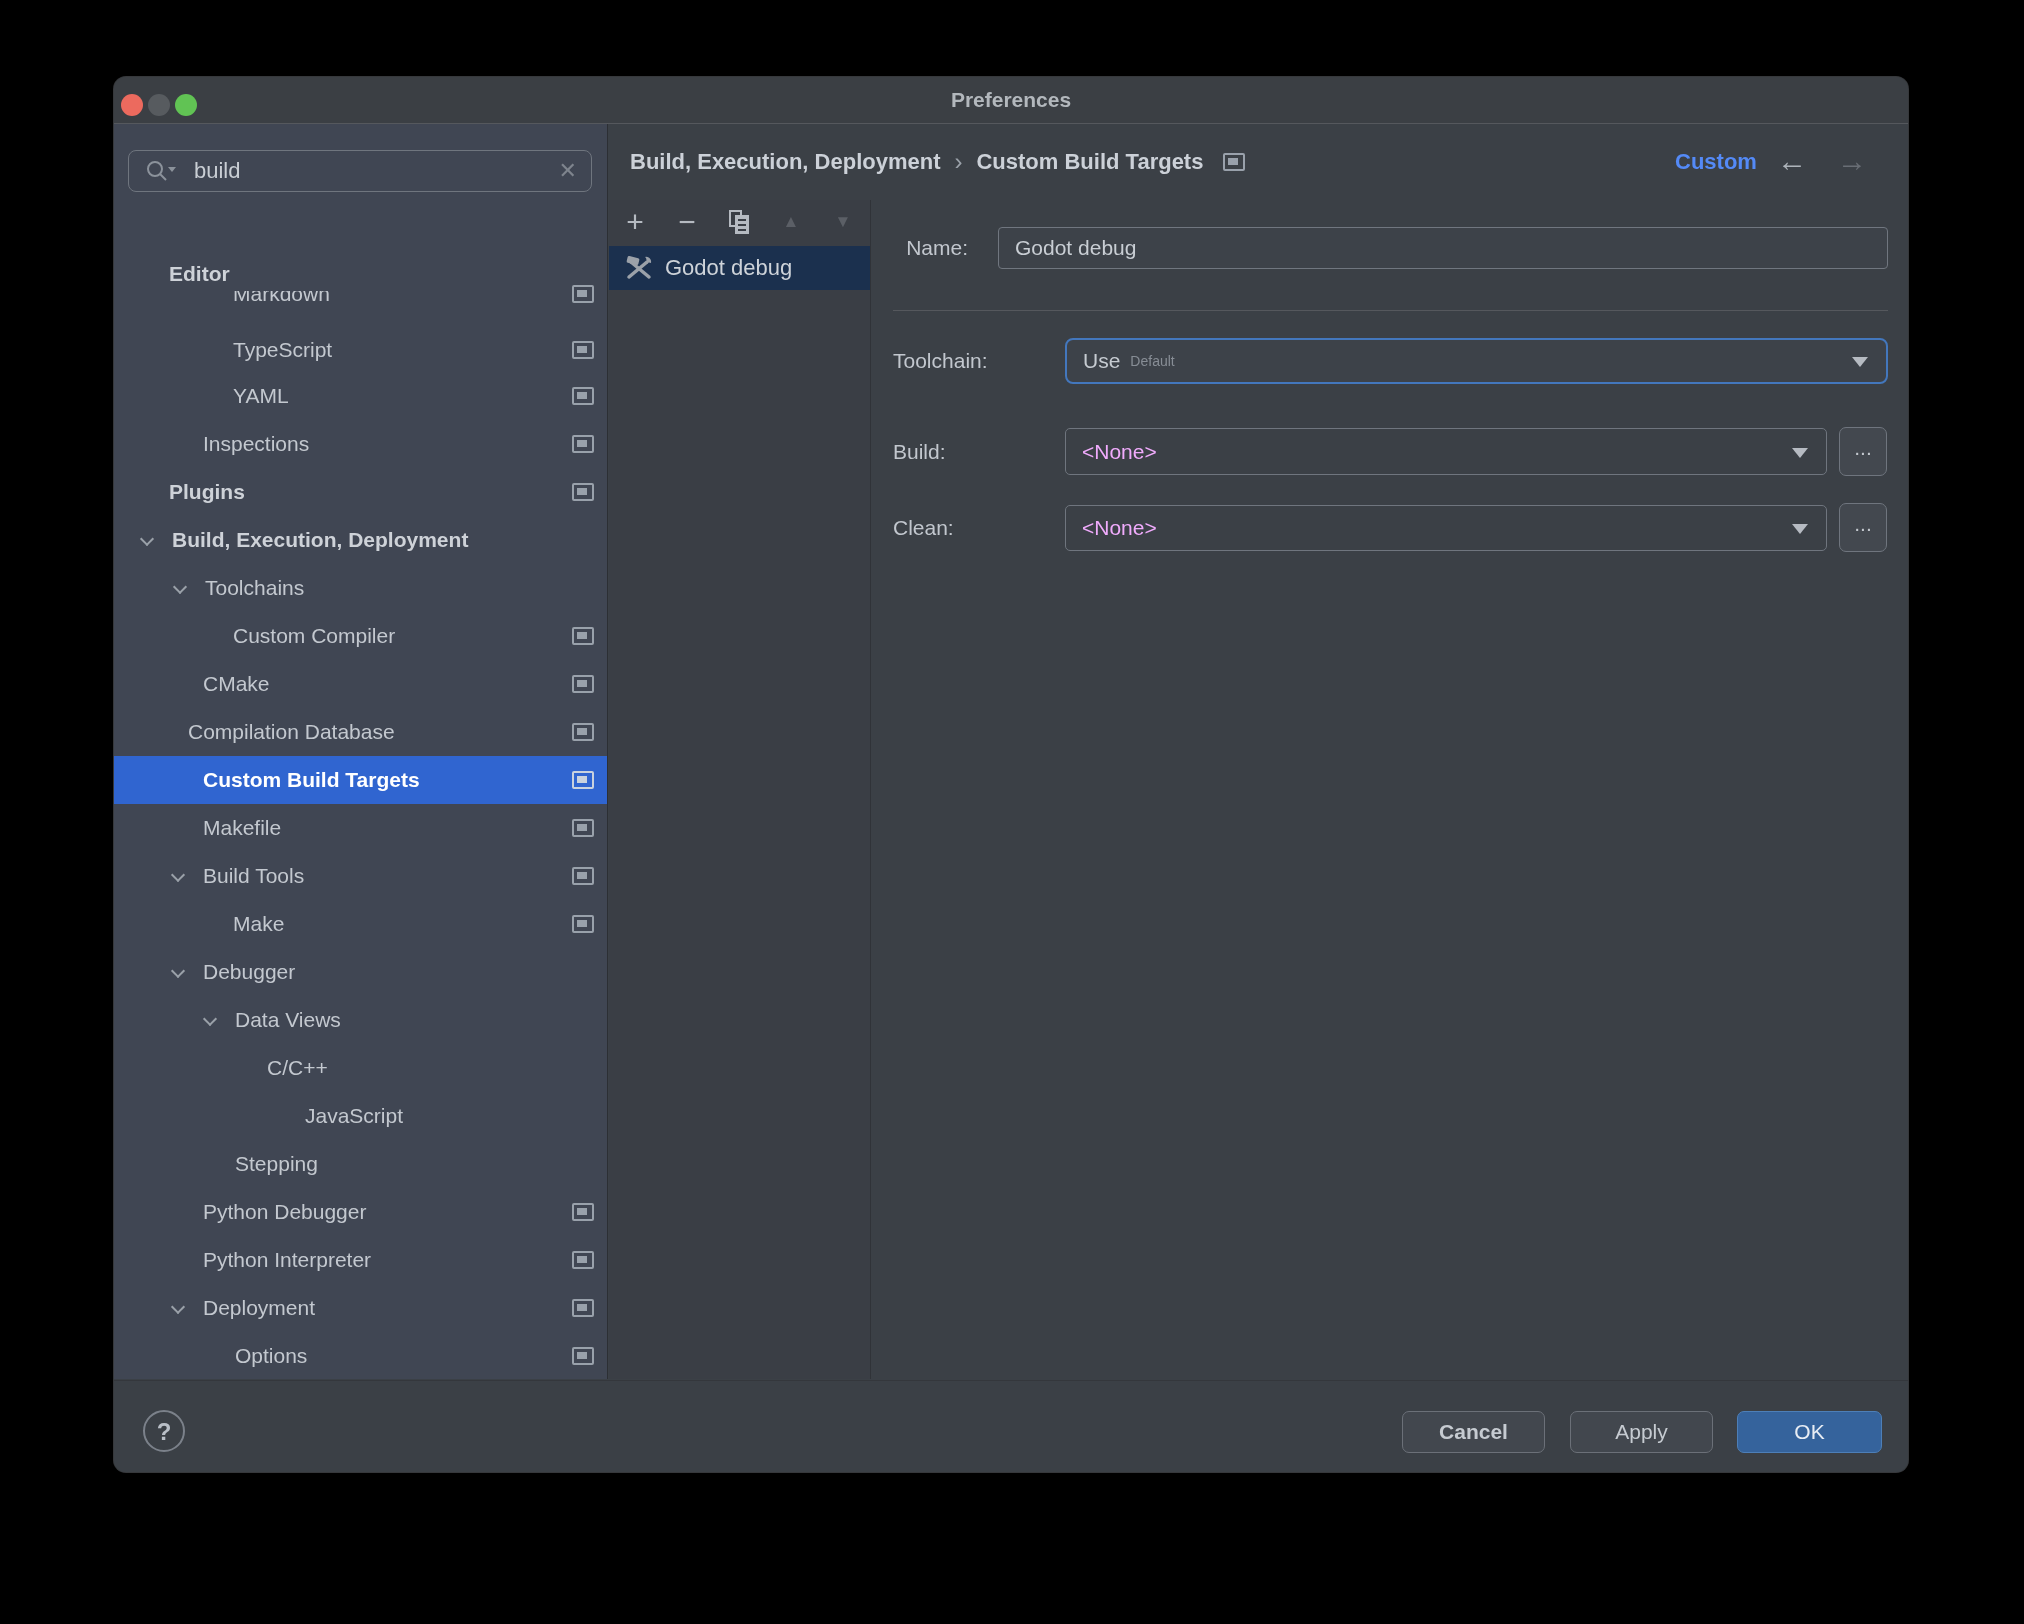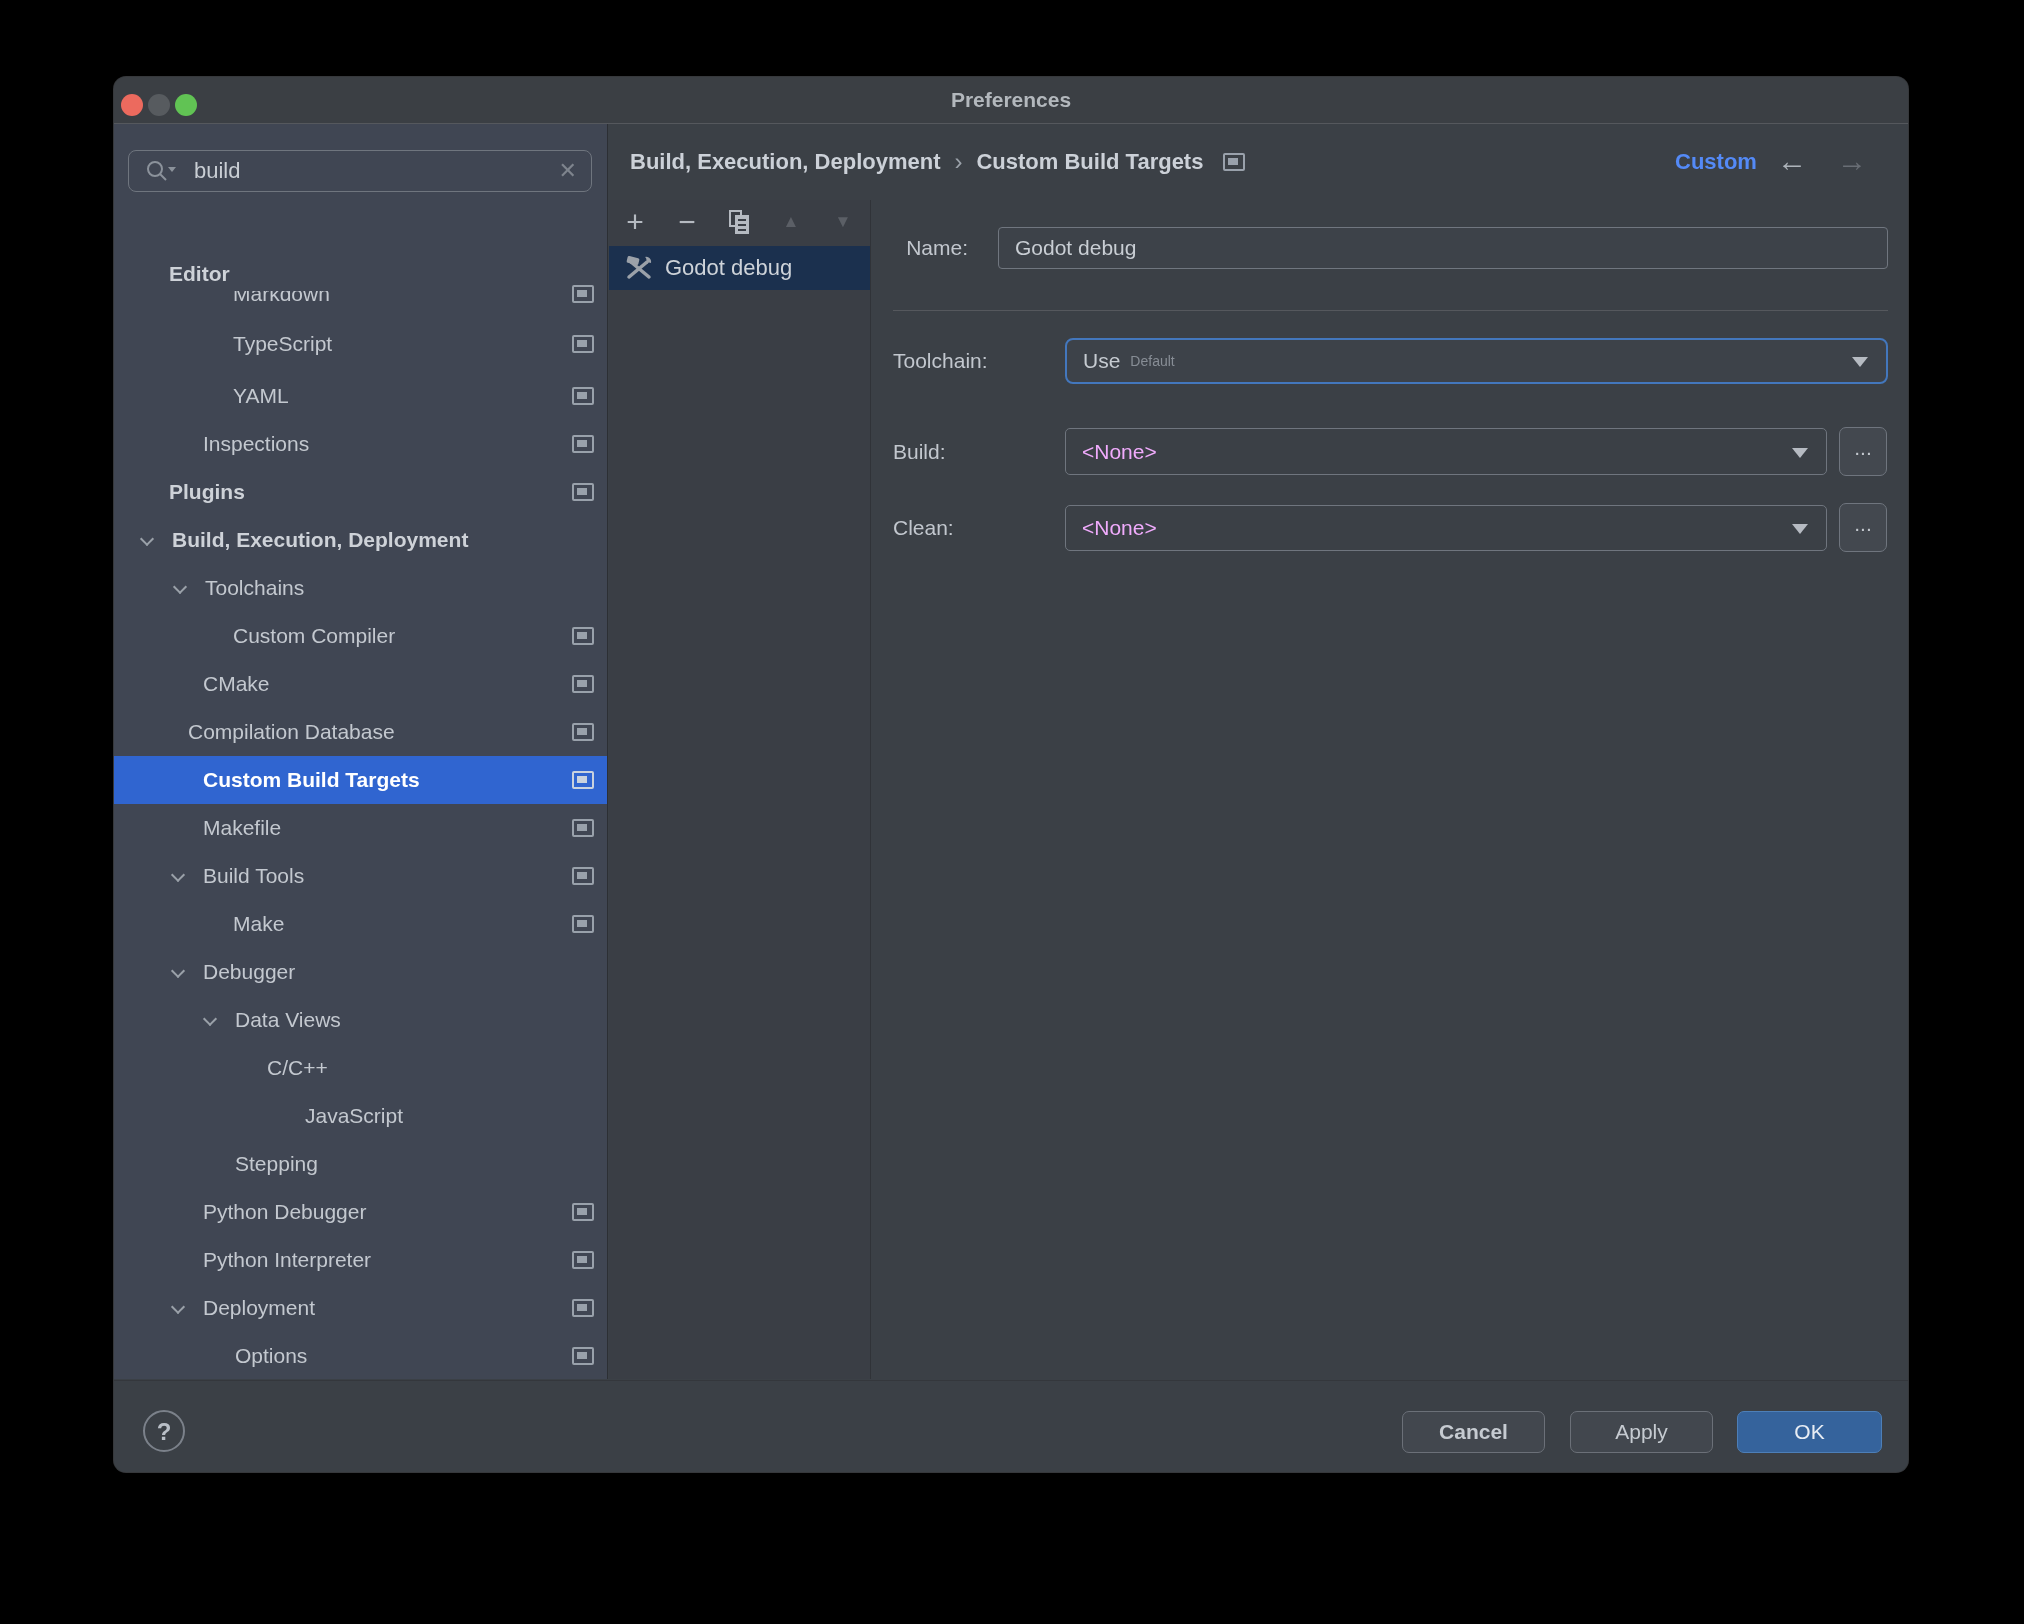--- a/index.html
+++ b/index.html
@@ -113,21 +113,21 @@
         </svg>
       </span>
       <input class="search-input" value="build" style="">
       <span class="search-clear">✕</span>
     </div>
     <div class="tree" id="tree">
         <div class="tree-row" style="top: 146px;">
           <span class="lbl" style="left: 119px;">Markdown</span>
           <span class="screen-icon"></span>
         </div>
-        <div class="tree-row" style="top: 196px; padding-left: 44px;">
+        <div class="tree-row" style="top: 202px; padding-left: 44px;">
           <span class="lbl" style="left: 119px;">TypeScript</span>
           <span class="screen-icon"></span>
         </div>
         <div class="tree-row" style="top: 248px;">
           <span class="lbl" style="left: 119px;">YAML</span>
           <span class="screen-icon"></span>
         </div>
         <div class="tree-row" style="top: 296px;">
           <span class="lbl" style="left: 89px;">Inspections</span>
           <span class="screen-icon"></span>

